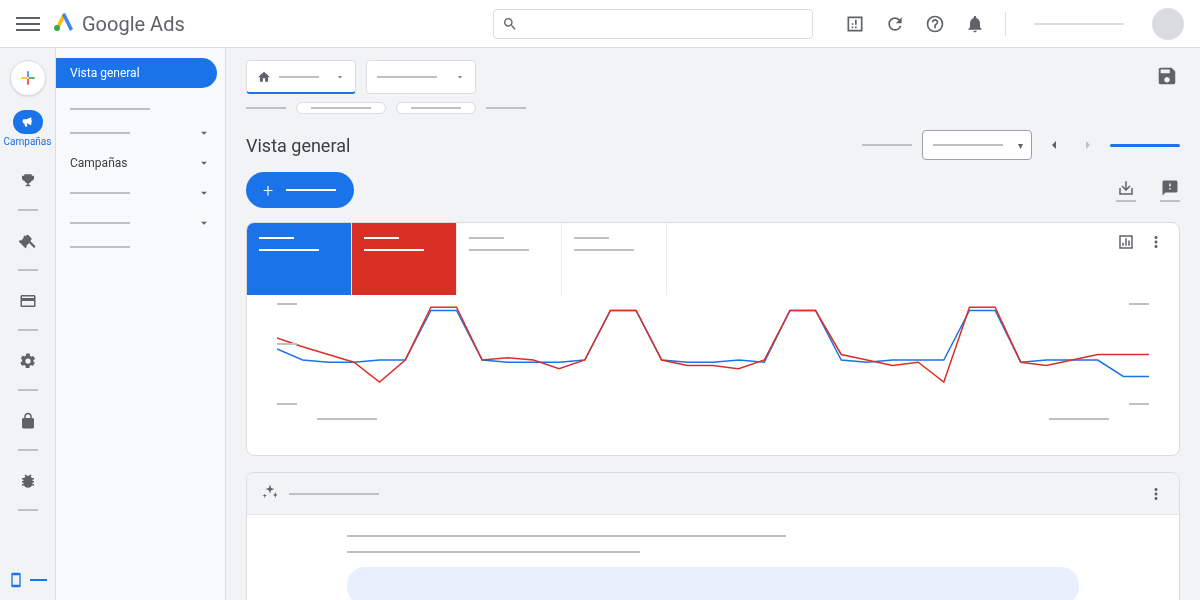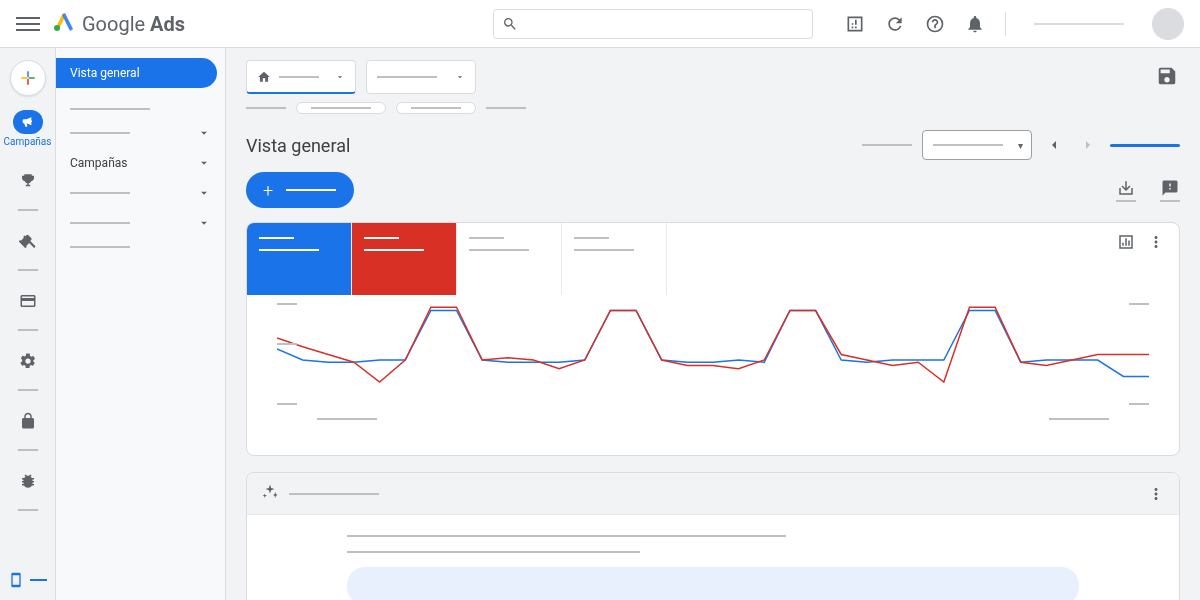--- a/index.html
+++ b/index.html
@@ -4,21 +4,21 @@
 <style>
 * { box-sizing: border-box; margin: 0; padding: 0; }
 body { font-family: Roboto, Arial, sans-serif; font-size: 13px; color: #3c4043; background: #fff; overflow: hidden; }
 
 
 .header { height: 48px; display: flex; align-items: center; padding: 0 16px; border-bottom: 1px solid #dadce0; gap: 12px; }
 .menu-icon { width: 24px; height: 24px; cursor: pointer; display: flex; flex-direction: column; justify-content: center; gap: 4px; }
 .menu-icon span { height: 2px; background: #5f6368; }
 .logo { display: flex; align-items: center; gap: 6px; font-size: 20px; }
 .logo-text { color: #5f6368; }
-.logo-text strong { color: #5f6368; font-weight: 700; }
+.logo-text strong { color: #5f6368; font-weight: 400; }
 .logo-icon svg { width: 24px; height: 24px; }
 .search-box { flex: 0 0 320px; margin-left: auto; height: 30px; border: 1px solid #dadce0; border-radius: 4px; display: flex; align-items: center; padding: 0 8px; }
 .search-box svg { width: 16px; height: 16px; fill: #5f6368; }
 .header-actions { display: flex; align-items: center; gap: 20px; margin-left: 20px; }
 .header-icon { width: 20px; height: 20px; cursor: pointer; display: flex; align-items: center; justify-content: center; }
 .header-icon svg { width: 20px; height: 20px; fill: #5f6368; }
 .header-divider { width: 1px; height: 24px; background: #dadce0; }
 .account-placeholder { width: 90px; height: 2px; background: #dadce0; margin: 0 8px; }
 .avatar { width: 32px; height: 32px; border-radius: 50%; background: #dadce0; }
 

